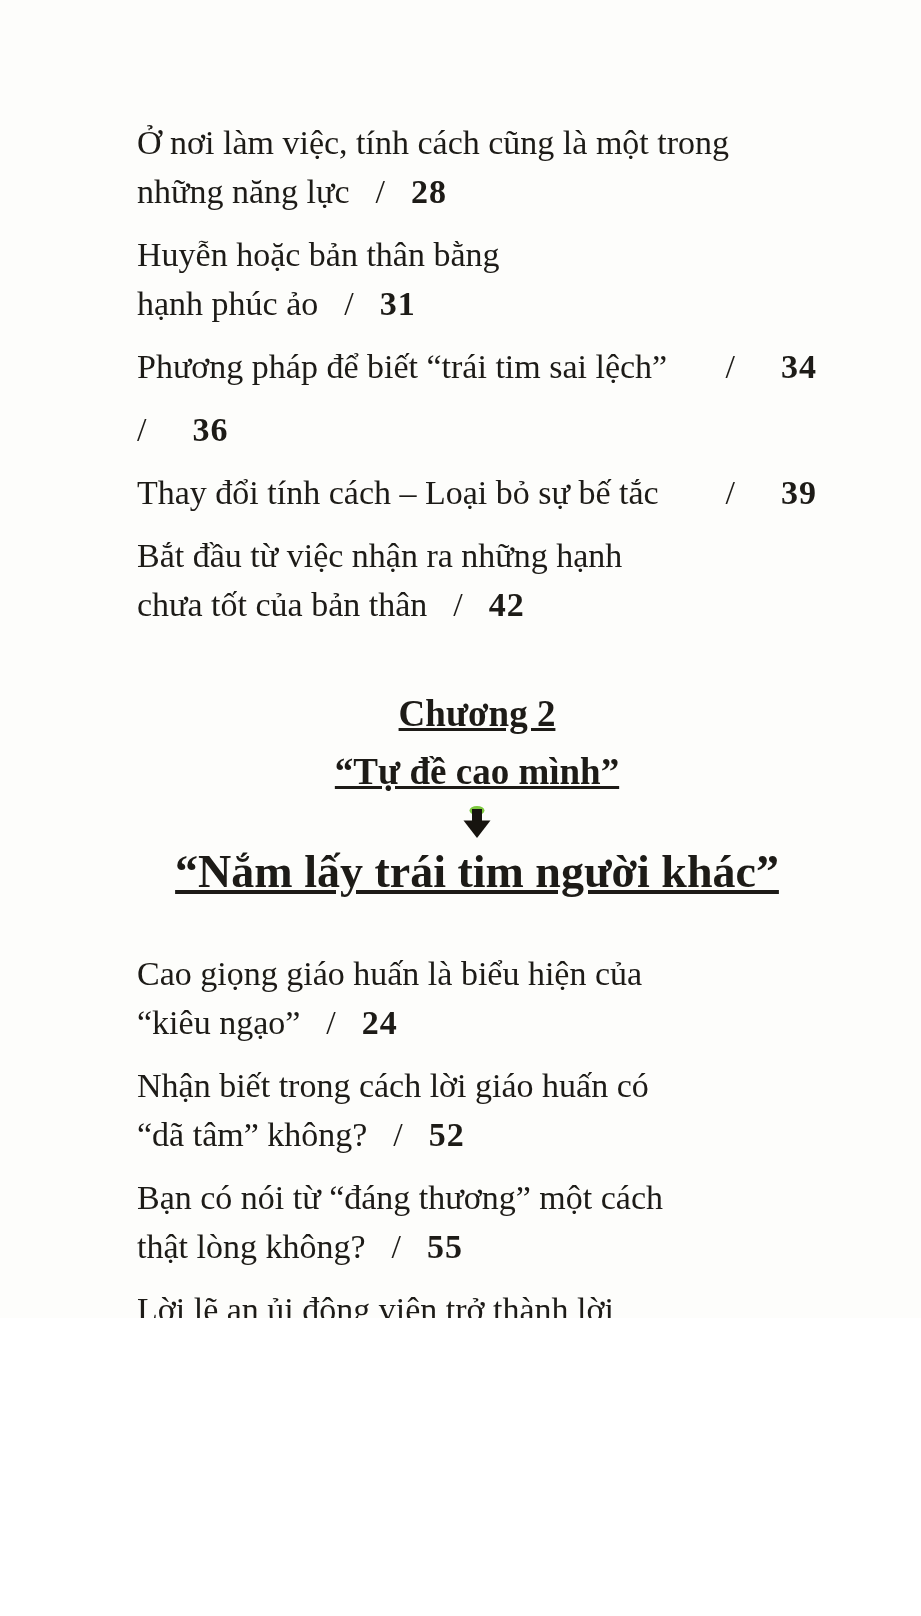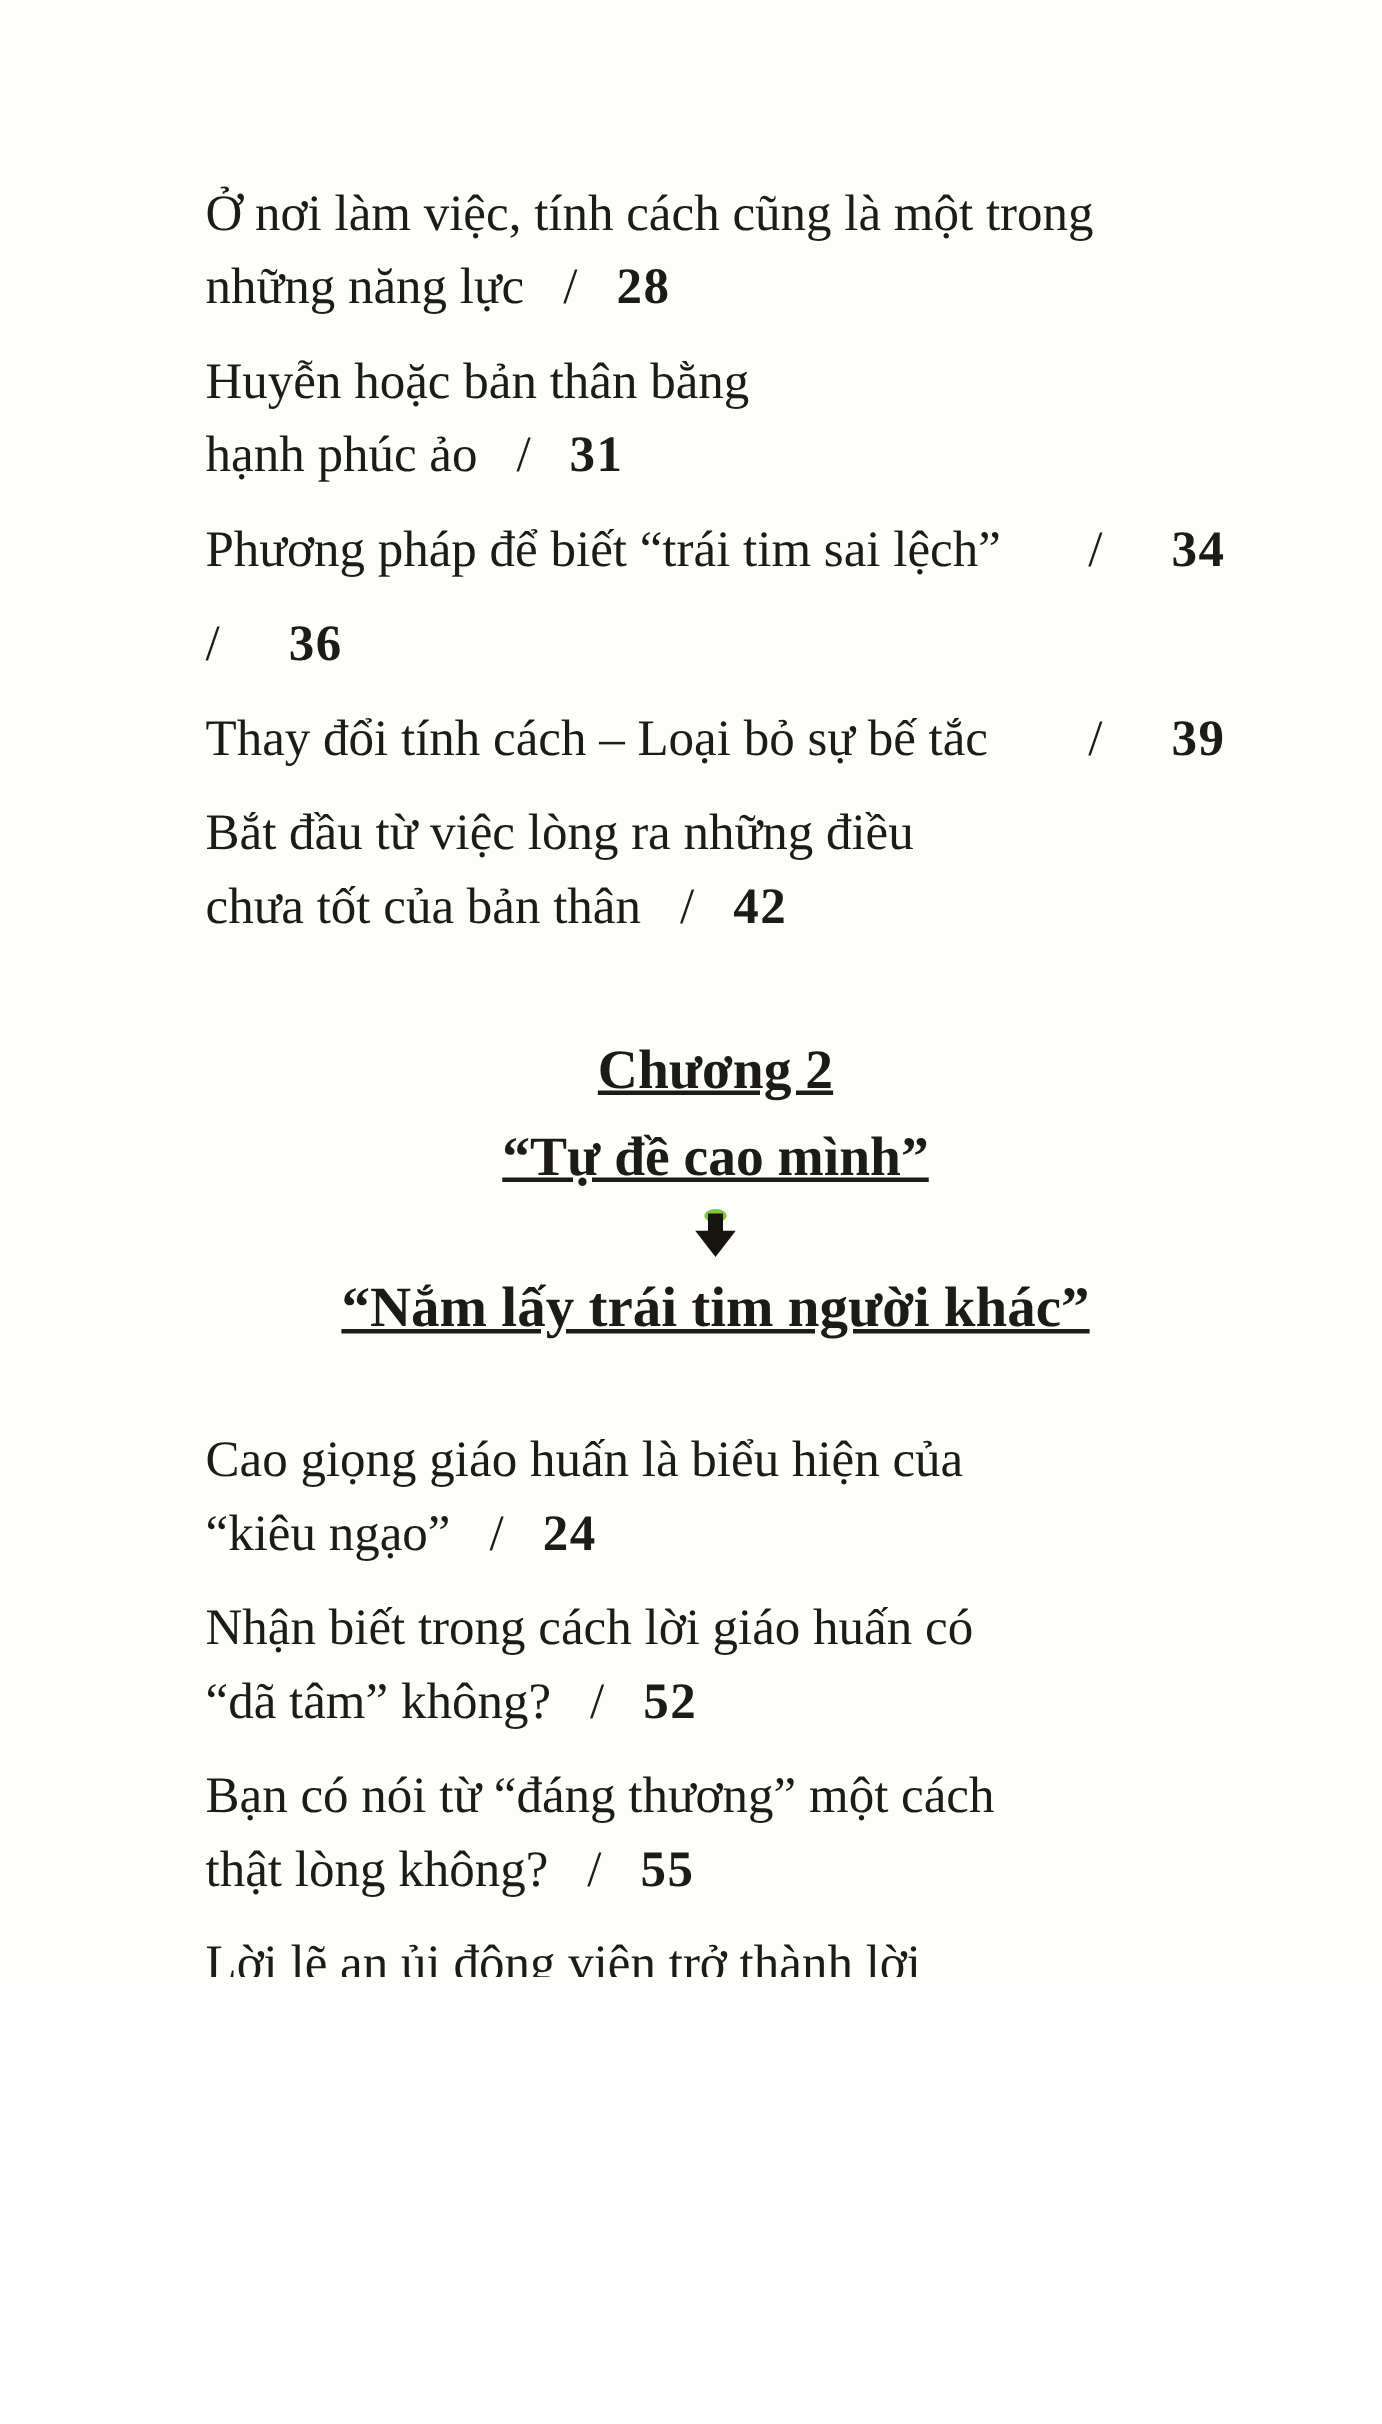--- a/index.html
+++ b/index.html
@@ -39,21 +39,21 @@
     margin-top: 56px;
     margin-bottom: 48px;
     text-decoration: underline;
   }
   .chapter-label   { font-size: 37px; line-height: 58px; }
   .chapter-title   { font-size: 37px; line-height: 58px; }
   .arrow-row {
     height: 42px;
     display: flex; align-items: center; justify-content: center;
   }
-  .chapter-subtitle { font-size: 38px; line-height: 58px; }
+  .chapter-subtitle { font-size: 46px; line-height: 58px; }
   
   .smudge-dot {
     position: absolute;
     left: 750px; top: 1481px;
     width: 26px; height: 16px;
     background: radial-gradient(ellipse at center,
       #eef086 0%, #f4f5b4 40%, rgba(253,253,251,0) 72%);
   }
   .edge-bar {
     position: absolute;
@@ -93,21 +93,21 @@
     <div class="entry spread">
       <span class="pgroup"><span class="sep">/</span><span class="pagenum">36</span></span>
     </div>
 
     <div class="entry spread">
       <span>Thay đổi tính cách – Loại bỏ sự bế tắc</span>
       <span class="pgroup"><span class="sep">/</span><span class="pagenum">39</span></span>
     </div>
 
     <div class="entry">
-      <div>Bắt đầu từ việc lòng ra những điều</div>
+      <div>Bắt đầu từ việc nhận ra những hạnh</div>
       <div>
         <span>chưa tốt của bản thân</span><span class="sep">/</span><span class="pagenum">42</span>
       </div>
     </div>
 
     <div class="chapter">
       <div class="chapter-label">Chương 2</div>
       <div class="chapter-title">“Tự đề cao mình”</div>
       <div class="arrow-row">
         <svg width="30" height="32" viewBox="0 0 30 32" aria-hidden="true">

